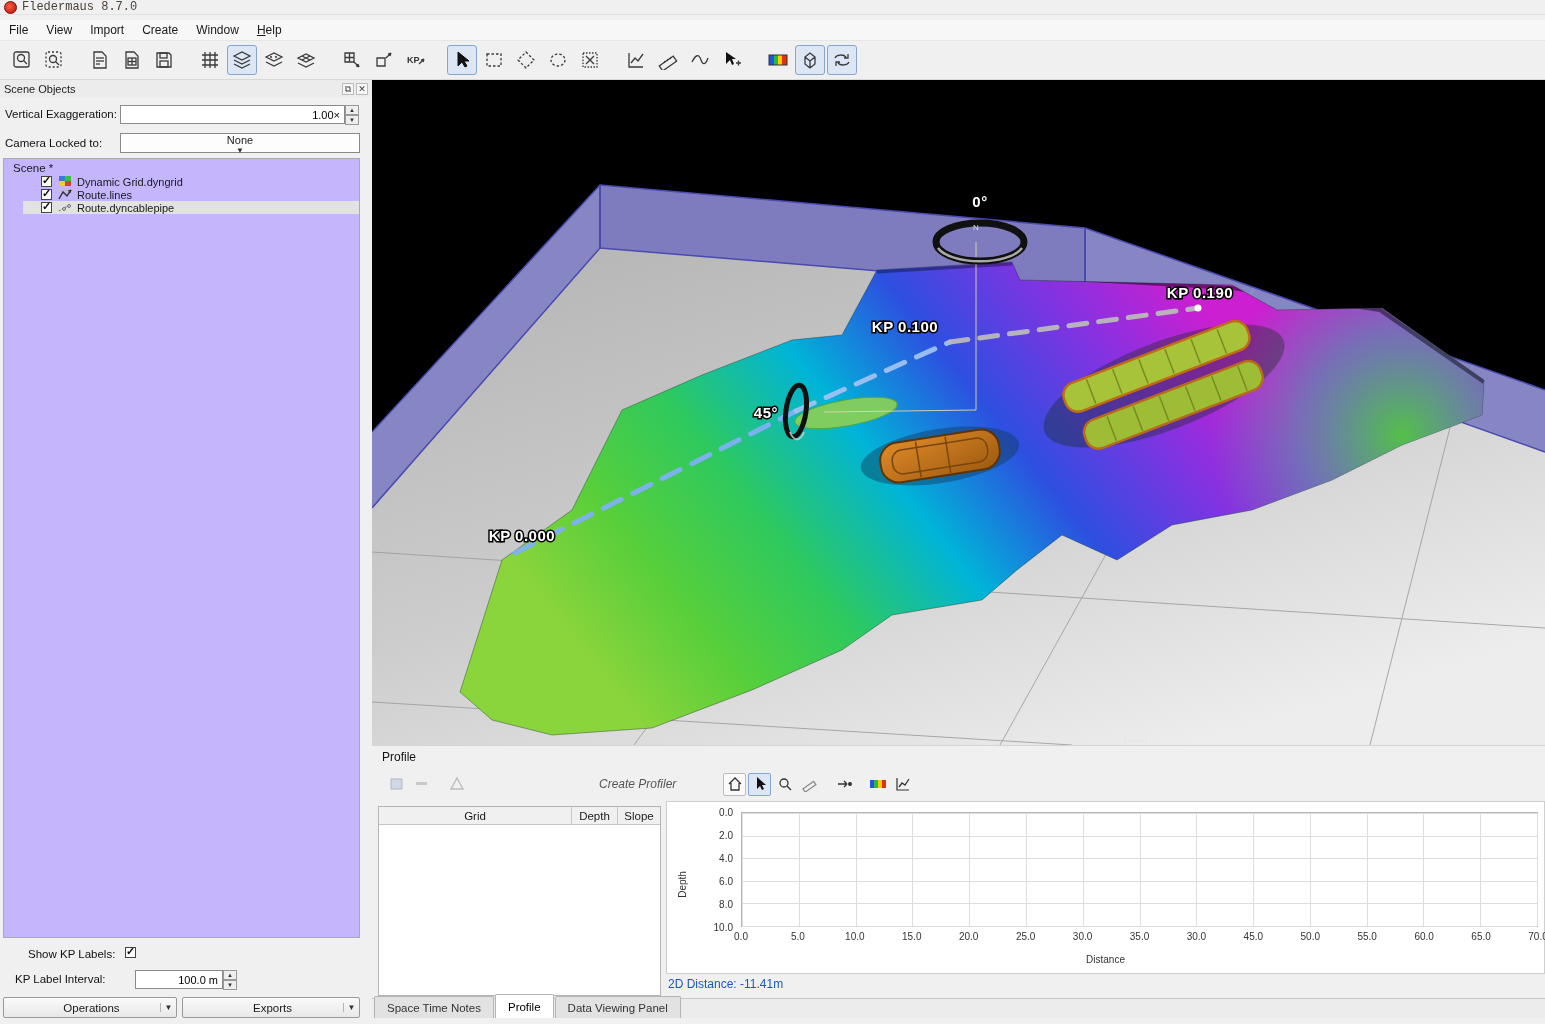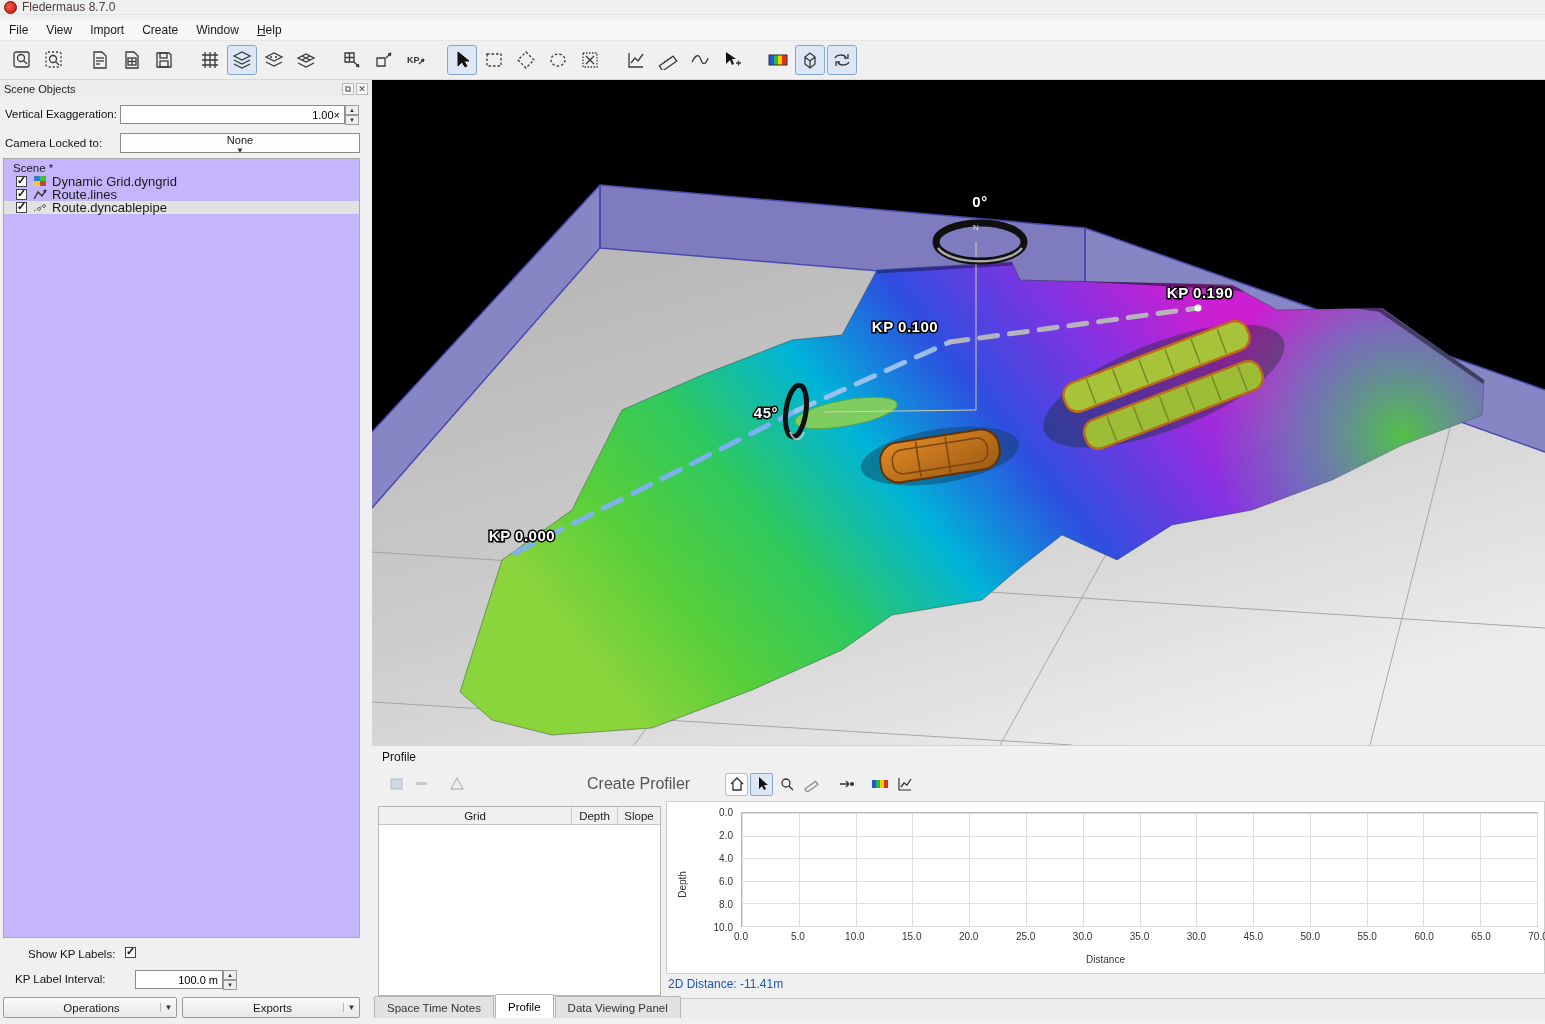--- a/index.html
+++ b/index.html
@@ -1,21 +1,21 @@
 <!DOCTYPE html>
 <html><head>
 <meta charset="utf-8">
 <style>
   * { margin:0; padding:0; box-sizing:border-box; }
   html,body { width:1545px; height:1024px; overflow:hidden; }
   body { font-family:"Liberation Sans", sans-serif; font-size:12px; color:#1a1a1a; background:#f0f0f0; }
   .app { position:relative; width:1545px; height:1024px; background:#f0f0f0; }
 
   
-  .titlebar { position:absolute; left:0; top:0; width:100%; height:15px; background:#f0f0f0; display:flex; align-items:center; padding-left:4px; border-bottom:1px solid #e2e2e2; }
+  .titlebar { position:absolute; left:0; top:0; width:100%; height:15px; background:#f0f0f0; display:flex; align-items:center; padding-left:4px; border-bottom:1px solid #e2e2e2;font-family:Liberation Mono, monospace; }
   .app-icon { width:13px; height:13px; border-radius:50%; background:radial-gradient(circle at 40% 40%, #ff5a4a, #b01000); margin-right:5px; border:1px solid #7a0c00; }
   .title-text { color:#4a4038; font-size:12px; }
   .menubar { position:absolute; left:0; top:20px; width:100%; height:21px; background:#f7f7f7; display:flex; align-items:center; border-bottom:1px solid #e6e6e6; }
   .menu-item { padding:2px 9px; cursor:default; }
   .menu-help::first-letter { text-decoration:underline; }
   .toolbar { position:absolute; left:0; top:41px; width:100%; height:39px; background:#f0f0f0; display:flex; align-items:center; padding-left:6px; border-bottom:1px solid #d8d8d8; }
   .tb-btn { width:30px; height:30px; display:flex; align-items:center; justify-content:center; margin:0 1px; border:1px solid transparent; border-radius:3px; }
   .tb-btn.pressed { background:#dce6f5; border-color:#86a7cc; }
   .tb-btn svg { display:block; }
   .tb-sep { width:14px; height:30px; }
@@ -28,42 +28,42 @@
   .panel-winbtn { width:12px; height:12px; font-size:9px; line-height:11px; text-align:center; color:#444; border:1px solid #bbb; background:#f6f6f6; margin-left:2px; }
   .row-label { position:absolute; font-size:11.5px; color:#111; }
   .field { position:absolute; background:#fff; border:1px solid #8a8a8a; font-size:11px; text-align:right; padding:1px 4px; font-family:"Liberation Sans",sans-serif; }
   .spinbox { position:absolute; width:14px; display:flex; flex-direction:column; }
   .spinbox span { flex:1; font-size:6px; line-height:8px; text-align:center; color:#333; border:1px solid #9a9a9a; background:#eee; }
   .dropdown { position:absolute; background:#fdfdfd; border:1px solid #8a8a8a; font-size:11px; display:flex; align-items:center; padding:0 4px;flex-direction:column; }
   .dropdown .dd-label { flex:1; }
   .dd-arrow { font-size:8px; color:#333; }
   .tree-box { position:absolute; left:3px; top:78px; width:357px; height:780px; background:#c4b5fd; border:1px solid #aaa; overflow:hidden; }
   .tree-root { padding:3px 0 1px 9px; font-size:11.5px; }
-  .tree-item { display:flex; align-items:center; height:13px; padding-left:12px; font-size:13px; }
+  .tree-item { display:flex; align-items:center; height:13px; padding-left:18px; font-size:11px;margin-left:19px; }
   .tree-item.selected { background:#e2e2e2; }
   .cbx { width:11px; height:11px; border:1px solid #444; background:#fff; margin-right:6px; position:relative; flex:none; }
   .cbx.checked::after { content:"✓"; position:absolute; left:0px; top:-3px; font-size:11px; color:#111; font-weight:bold; }
   .tree-ico { width:15px; height:13px; margin-right:4px; flex:none; }
   .bottom-controls { position:absolute; left:0; top:860px; width:372px; height:84px; }
   .btn-combo { position:absolute; height:21px; border:1px solid #9a9a9a; background:linear-gradient(#fafafa,#e8e8e8); display:flex; align-items:center; border-radius:2px;padding-left:19px; }
   .btn-combo .bc-label { flex:1; text-align:center; font-size:11.5px; }
   .btn-combo .bc-arrow { width:16px; border-left:1px solid #b5b5b5; text-align:center; font-size:8px; color:#333; }
 
   
   .viewport { position:absolute; left:372px; top:80px; width:1173px; height:665px; background:#000; }
   .kp-text { font-size:15px; font-weight:bold; fill:#fff; stroke:#000; stroke-width:3px; paint-order:stroke; letter-spacing:0.5px; }
 
   
   .profile-panel { position:absolute; left:372px; top:745px; width:1173px; height:279px; background:#f0f0f0; border-top:1px solid #d5d5d5; }
   .pp-title { position:absolute; left:10px; top:4px; font-size:12px; color:#111; }
   .pp-toolbar { position:absolute; left:0; top:24px; width:100%; height:28px; display:flex; align-items:center; }
   .pp-btn { width:23px; height:23px; display:flex; align-items:center; justify-content:center; margin:0 1px; border:1px solid transparent; border-radius:2px; }
   .pp-btn.boxed { border-color:#bcbcbc; background:#fafafa; }
   .pp-btn.pressed { background:#dce6f5; border-color:#86a7cc; }
-  .pp-label { font-size:16px; color:#555; margin:0 10px; }
+  .pp-label { font-size:12px; color:#555; margin:0 22px;font-style:italic; }
   .pp-table { position:absolute; left:6px; top:60px; width:283px; height:190px; background:#fff; border:1px solid #b5b5b5; display:flex; flex-direction:column; }
   .pp-thead { display:flex; height:18px; background:#f0f0f0; border-bottom:1px solid #c5c5c5; font-size:11.5px; }
   .pp-th { display:flex; align-items:center; justify-content:center; border-right:1px solid #c9c9c9; }
   .pp-th.col-grid { flex:1; }
   .pp-th.col-depth { width:46px; }
   .pp-th.col-slope { width:42px; border-right:none; }
   .pp-tbody { flex:1; background:#fff; }
   .chart { position:absolute; left:294px; top:55px; width:879px; height:173px; background:#fff; border:1px solid #cfcfcf; }
   .chart-plot { position:absolute; left:74px; top:10px; right:6px; bottom:46px; border:1px solid #b7b7b7; background:#fff; }
   .vgrid { position:absolute; top:0; bottom:0; width:1px; background:#dedede; }

